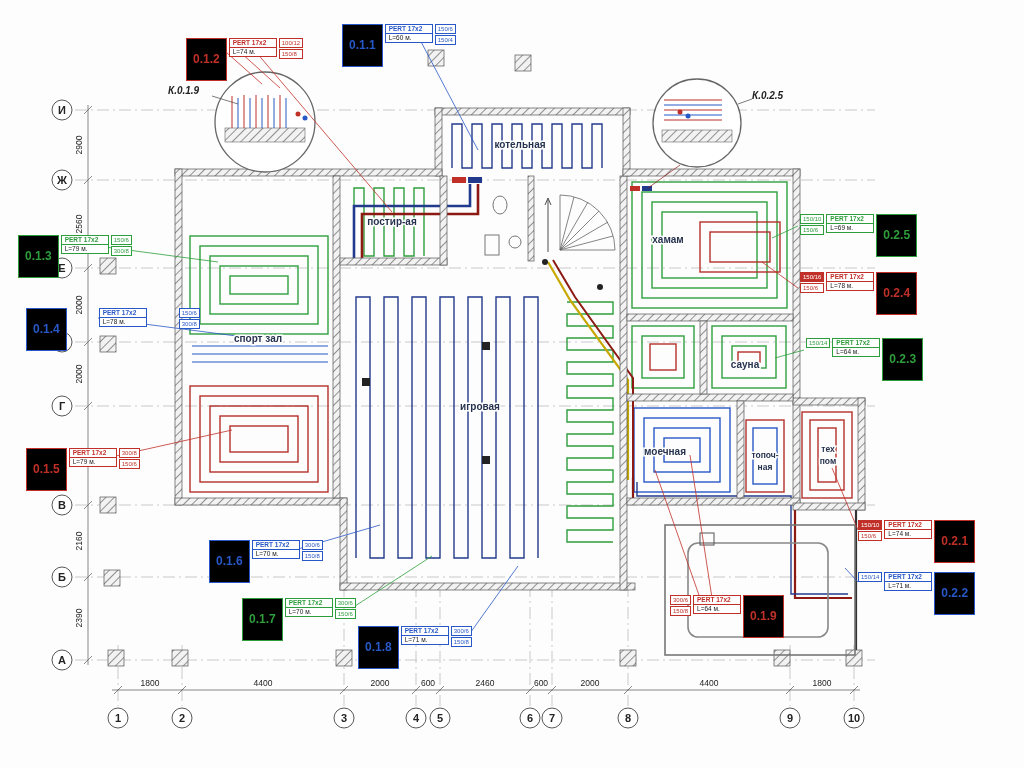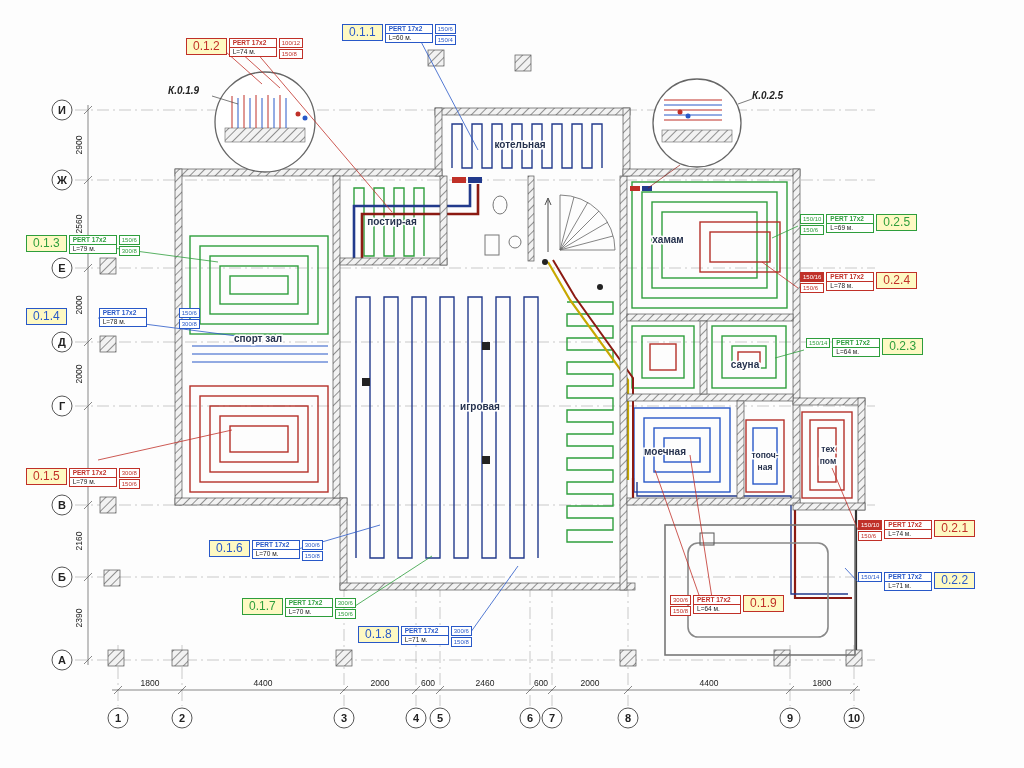--- a/index.html
+++ b/index.html
@@ -5,22 +5,22 @@
   html,body{margin:0;padding:0;background:#fff;}
   #stage{position:relative;width:1024px;height:768px;background:#fdfdfd;overflow:hidden;
          font-family:"Liberation Sans",sans-serif;}
   svg text{font-family:"Liberation Sans",sans-serif;}
   .room-label{fill:#26324e;font-size:10px;font-weight:bold;paint-order:stroke;stroke:#ffffff;stroke-width:3px;}
   .axis-letter{fill:#222;font-size:11px;font-weight:bold;}
   .dim-num{fill:#222;font-size:8.5px;}
   .detail-label{fill:#222;font-size:10px;font-weight:bold;font-style:italic;}
   
   .callout{position:absolute;display:flex;align-items:flex-start;gap:2px;z-index:5;}
-  .callout .co-id{border:1.6px solid var(--c);color:var(--c);background:#fef9c3;
-                  font-size:12px;font-weight:normal;line-height:15px;padding:0 6px;}
+  .callout .co-id{border:1.6px solid var(--c);color:var(--c);background:#000000;
+                  font-size:12px;font-weight:bold;line-height:15px;padding:13px 6px;}
   .callout .co-spec{display:flex;flex-direction:column;border:1px solid var(--c);background:#fff;min-width:46px;}
   .callout .co-pipe{font-size:6.5px;font-weight:bold;color:var(--c);padding:0 3px;border-bottom:1px solid var(--c);line-height:8px;}
   .callout .co-len{font-size:6.5px;color:#222;padding:0 3px;line-height:8px;}
   .callout .co-ratios{display:flex;flex-direction:column;gap:1px;}
   .callout .co-r{font-size:6px;line-height:8px;border:1px solid var(--c);color:var(--c);background:#fff;padding:0 2px;}
   .callout .co-r.fill{background:var(--c);color:#fff;}
   .red{--c:#c03028;}
   .green{--c:#2e9e3c;}
   .blue{--c:#2858c8;}
 </style>
@@ -394,21 +394,21 @@
   <div class="co-spec">
         <div class="co-pipe">PERT 17x2</div>
         <div class="co-len">L=60 м.</div>
       </div>
   <div class="co-ratios">
         <div class="co-r">150/6</div>
         <div class="co-r">150/4</div>
       </div>
 </div>
 
-<div class="callout green" style="left:26px;top:235px;">
+<div class="callout green" style="left:18px;top:235px;">
   <div class="co-id">0.1.3</div>
   <div class="co-spec">
         <div class="co-pipe">PERT 17x2</div>
         <div class="co-len">L=79 м.</div>
       </div>
   <div class="co-ratios">
         <div class="co-r">150/6</div>
         <div class="co-r">300/8</div>
       </div>
 </div>
@@ -418,21 +418,21 @@
   <div class="co-spec">
         <div class="co-pipe">PERT 17x2</div>
         <div class="co-len">L=78 м.</div>
       </div>
   <div class="co-ratios">
         <div class="co-r">150/6</div>
         <div class="co-r">300/8</div>
       </div>
 </div>
 
-<div class="callout red" style="left:26px;top:468px;">
+<div class="callout red" style="left:26px;top:448px;">
   <div class="co-id">0.1.5</div>
   <div class="co-spec">
         <div class="co-pipe">PERT 17x2</div>
         <div class="co-len">L=79 м.</div>
       </div>
   <div class="co-ratios">
         <div class="co-r">300/8</div>
         <div class="co-r">150/6</div>
       </div>
 </div>

